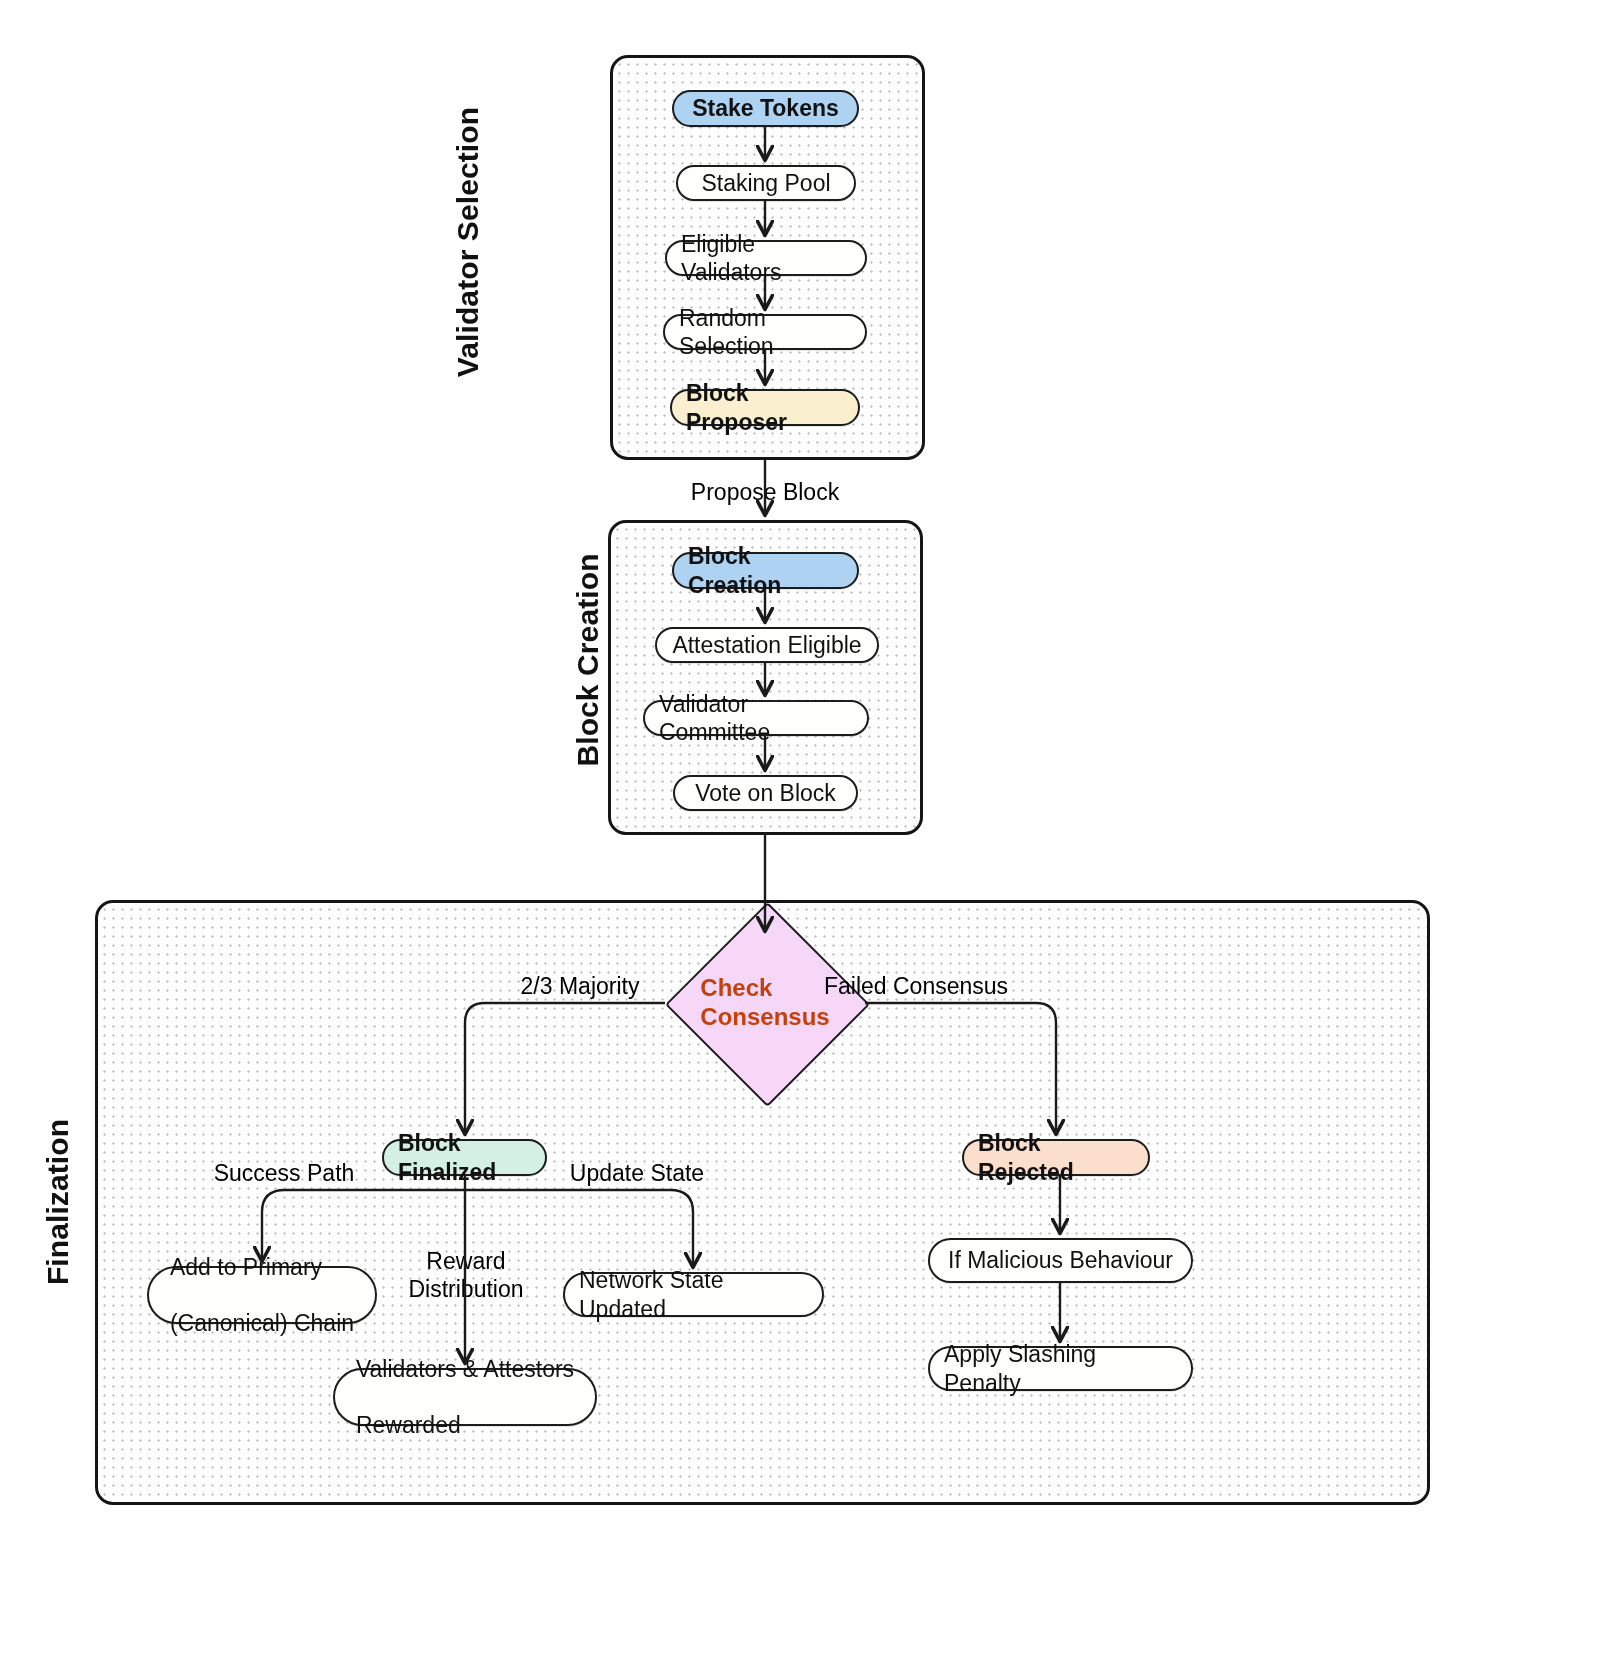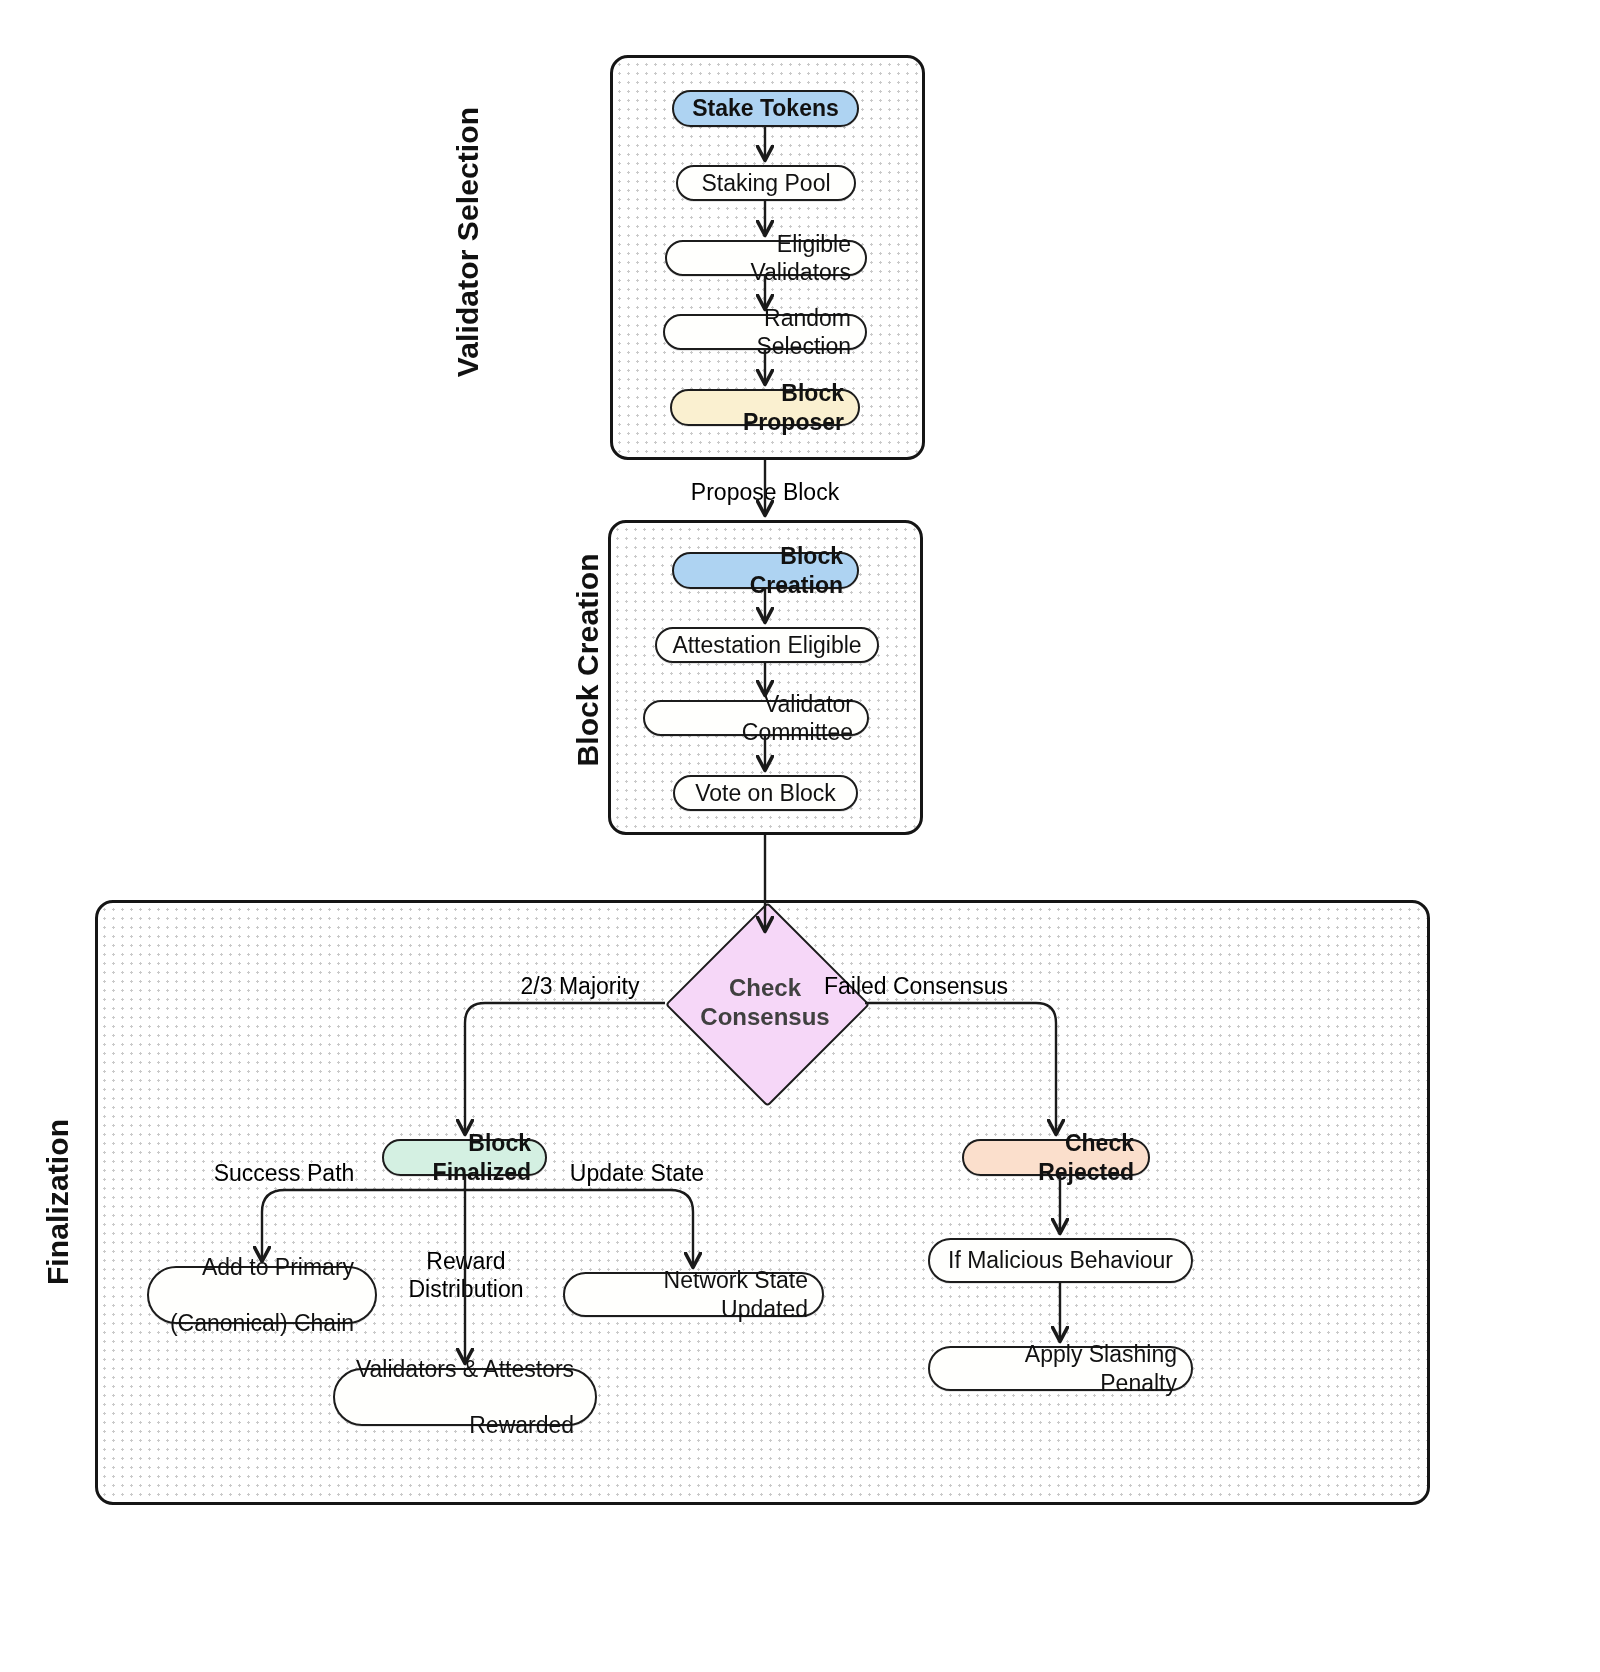--- a/index.html
+++ b/index.html
@@ -43,21 +43,21 @@
   
   .node {
     position: absolute;
     box-sizing: border-box;
     border: 2.2px solid #1c1c1c;
     border-radius: 999px;
     background: #fffffd;
     display: flex;
     align-items: center;
     justify-content: center;
-    text-align: right;
+    text-align: left;
     font-size: 23px;
     color: #111111;
     line-height: 1.22;
     padding: 4px 14px;
     box-shadow: 0 1px 0 rgba(0,0,0,.10);
   }
   .node.bold { font-weight: 700; }
   .node .lbl { display:block; }
 
   
@@ -78,22 +78,22 @@
     background: #f6d7f8;
     border: 2.2px solid #1c1c1c;
     transform: rotate(45deg);
     border-radius: 4px;
   }
   .diamond-text {
     position: relative;
     z-index: 2;
     font-size: 24px;
     font-weight: 700;
-    color: #404040;
-    text-align: center;
+    color: #c2410c;
+    text-align: left;
     line-height: 1.2;
     white-space: nowrap;
   }
 
   
   .edge-label {
     position: absolute;
     font-size: 23px;
     color: #000000;
     white-space: nowrap;
@@ -167,21 +167,21 @@
       <span class="lbl">Check</span><br>
       <span class="lbl">Consensus</span>
     </div>
   </div>
 
   <div class="node bold" style="left:382px; top:1139px; width:165px; height:37px; background:#d4f0e2;">
     <span class="lbl">Block Finalized</span>
   </div>
 
   <div class="node bold" style="left:962px; top:1139px; width:188px; height:37px; background:#fbdfcc;">
-    <span class="lbl">Check Rejected</span>
+    <span class="lbl">Block Rejected</span>
   </div>
 
   <div class="node" style="left:147px; top:1266px; width:230px; height:58px;">
     <span>
       <span class="lbl">Add to Primary</span><br>
       <span class="lbl">(Canonical) Chain</span>
     </span>
   </div>
 
   <div class="node" style="left:563px; top:1272px; width:261px; height:45px;">

